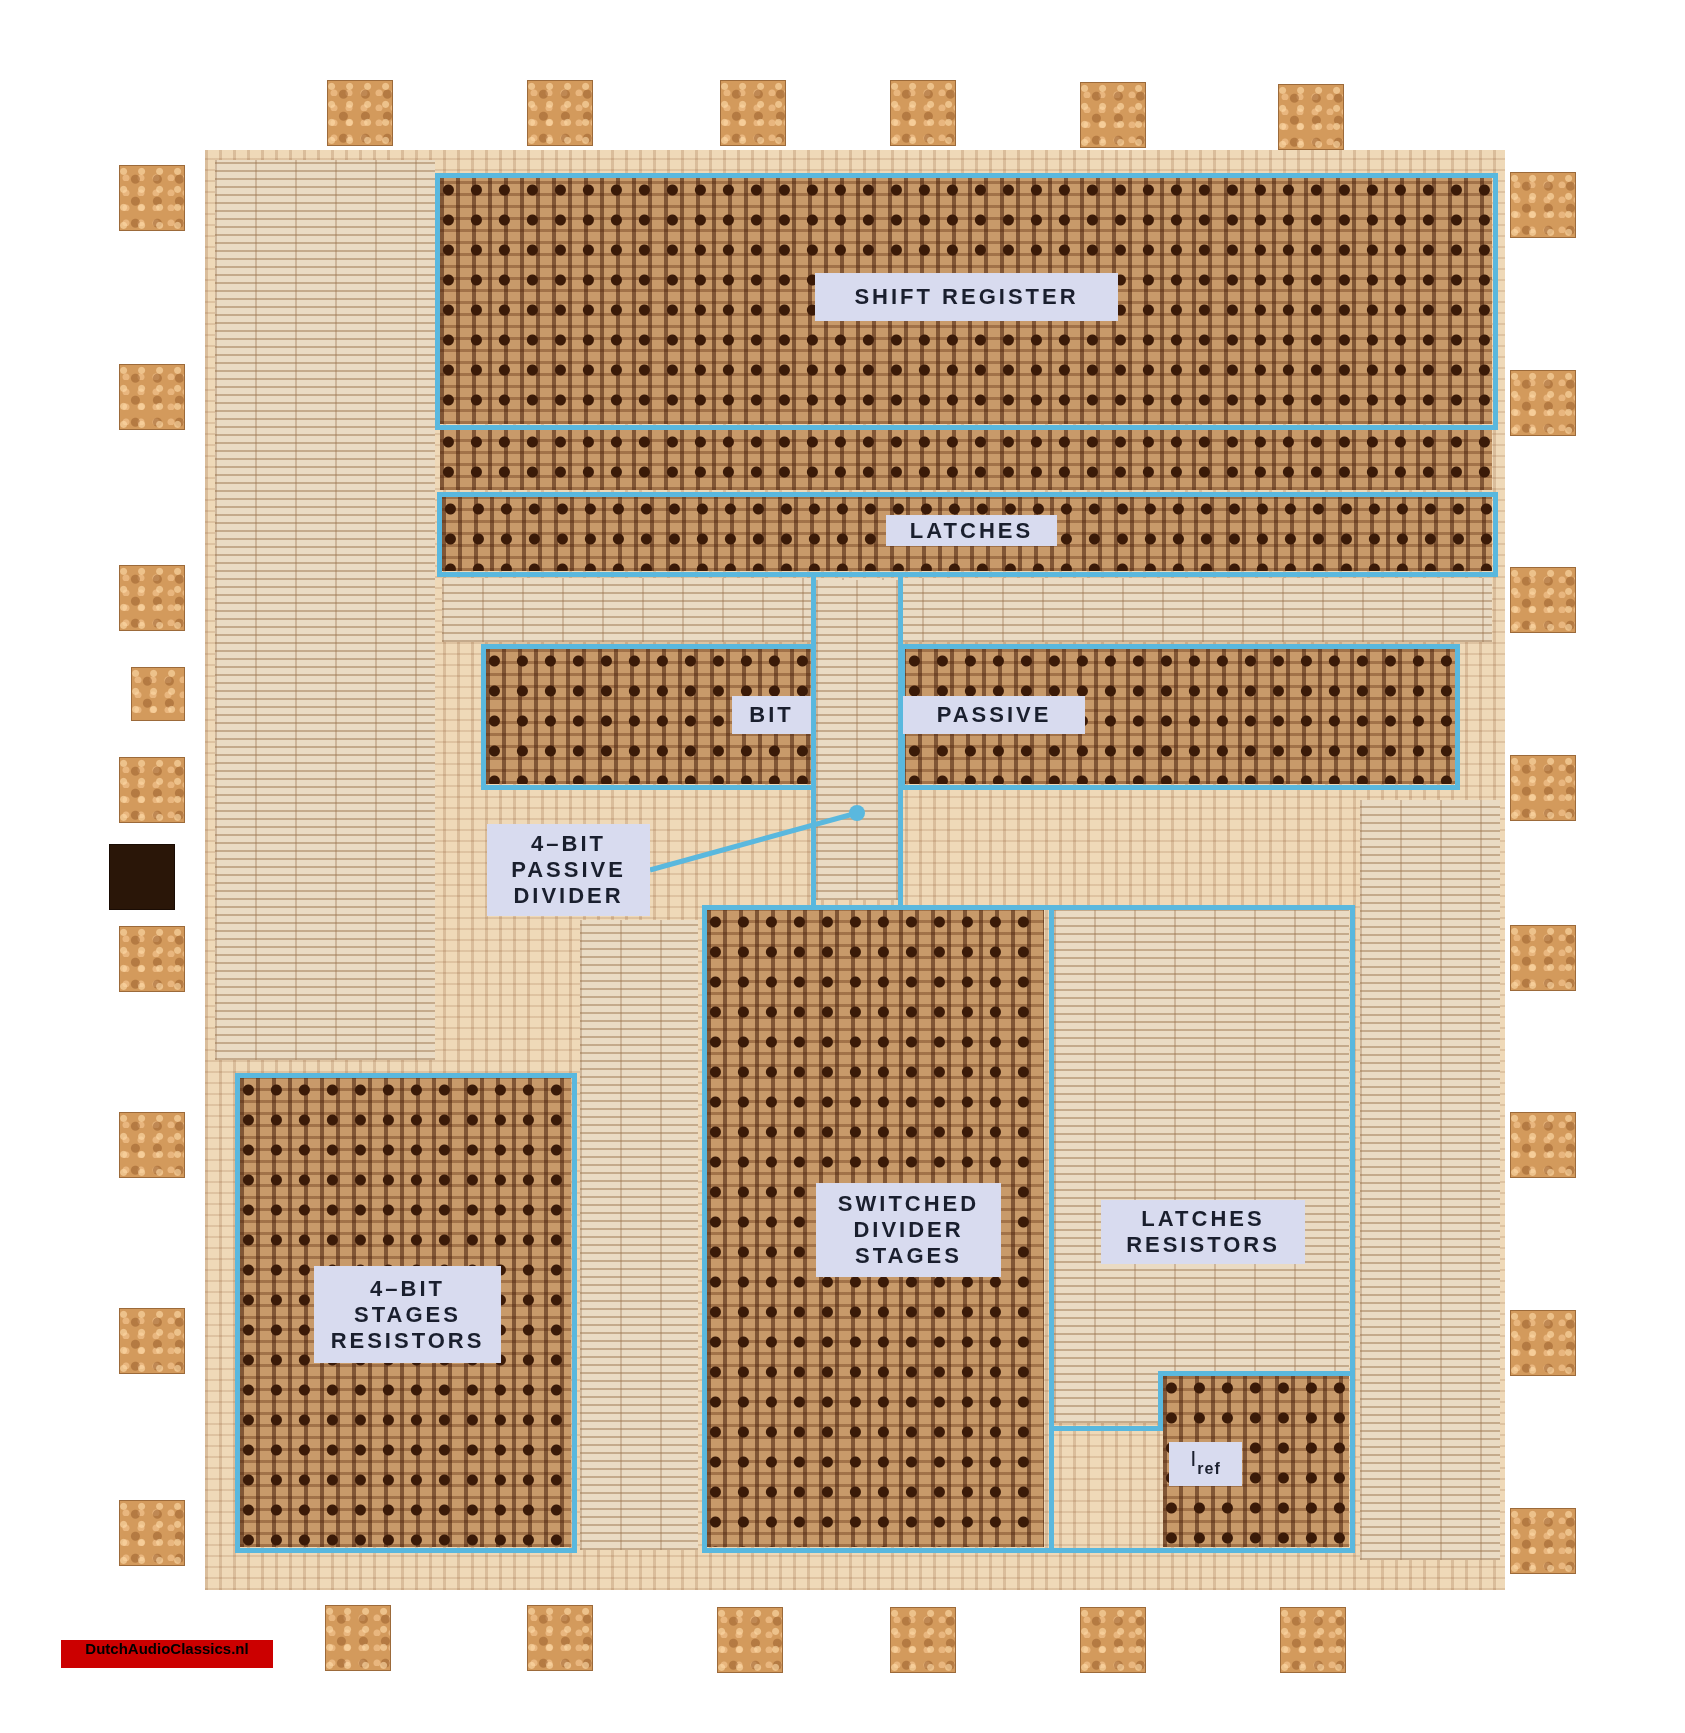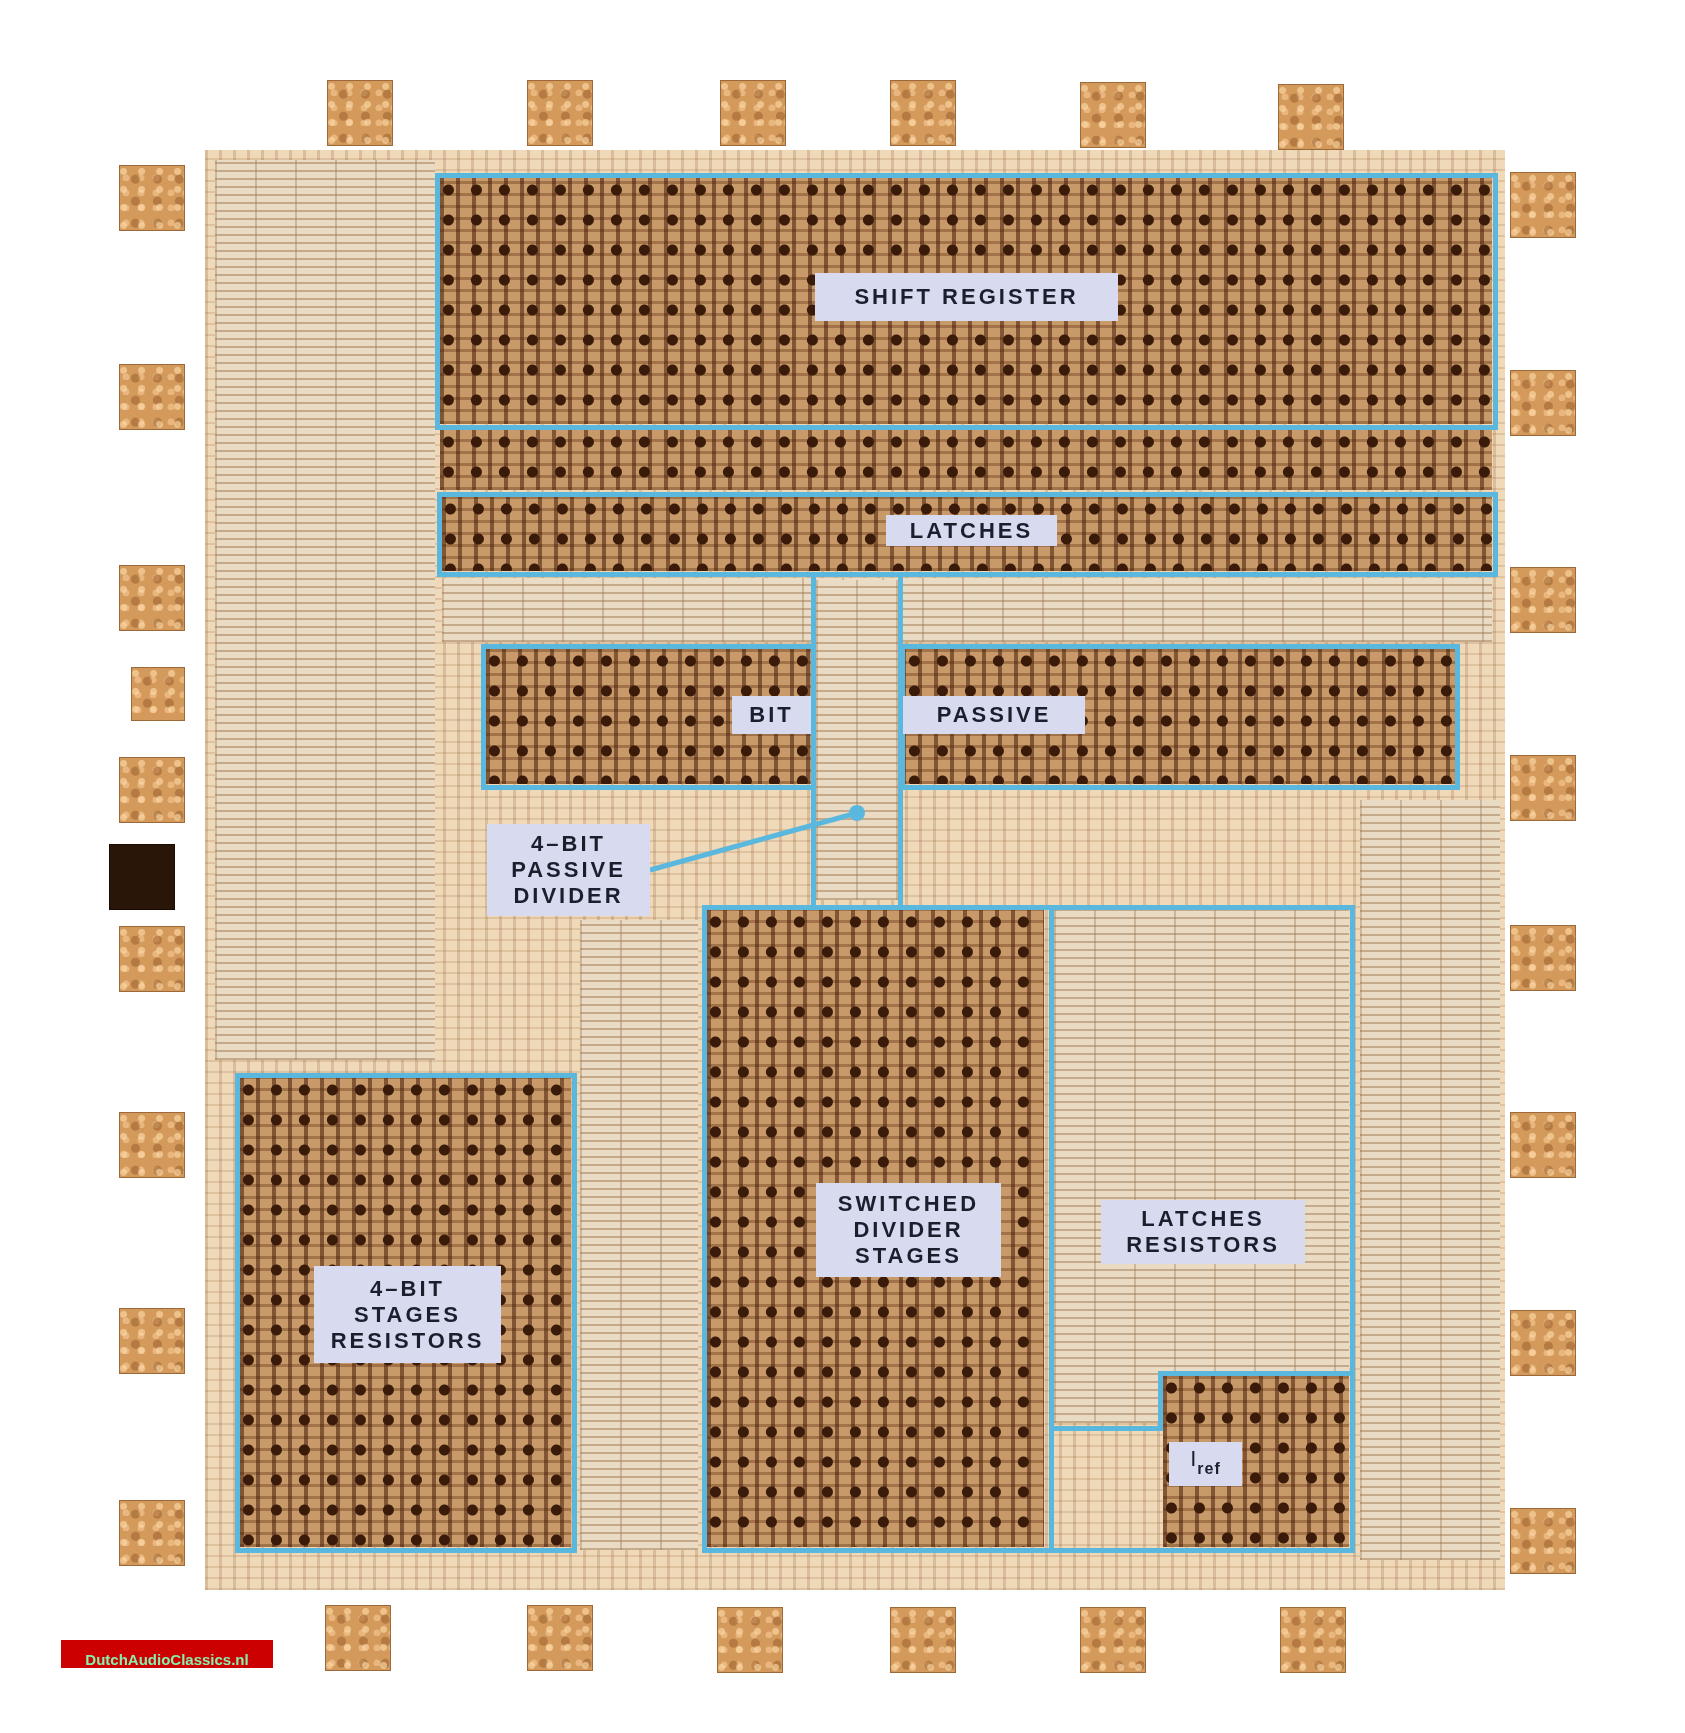--- a/index.html
+++ b/index.html
@@ -31,22 +31,22 @@
   .pad.dark { background:#2a1608; border-color:#1a0c04; }
   .box { position:absolute; border:5px solid #5ab8de; box-sizing:border-box; }
   .vline { position:absolute; width:5px; background:#5ab8de; }
   .hline { position:absolute; height:5px; background:#5ab8de; }
   .label { position:absolute; background:#d8dbef; color:#1a1f2e; font-weight:bold;
            letter-spacing:3px; text-align:center; display:flex; flex-direction:column;
            justify-content:center; align-items:center; font-size:22px; line-height:26px; }
   .label span { display:block; }
   .iref sub { font-size:16px; vertical-align:-8px; }
   .watermark { position:absolute; left:61px; top:1640px; width:212px; height:28px;
-               background:#cc0000; color:#86efac; font-weight:bold; font-size:15px;
-               display:flex; align-items:flex-end; justify-content:center; }
+               background:#cc0000; color:#000000; font-weight:bold; font-size:15px;
+               display:flex; align-items:flex-start; justify-content:center; }
   svg.pointer { position:absolute; left:0; top:0; width:1685px; height:1733px; pointer-events:none; }
 </style>
 </head>
 <body>
 
 <div class="die"></div>
 
 <div class="region" style="left:440px;top:178px;width:1052px;height:246px;"></div>
 <div class="region" style="left:440px;top:430px;width:1052px;height:60px;"></div>
 <div class="region" style="left:442px;top:497px;width:1050px;height:74px;"></div>

